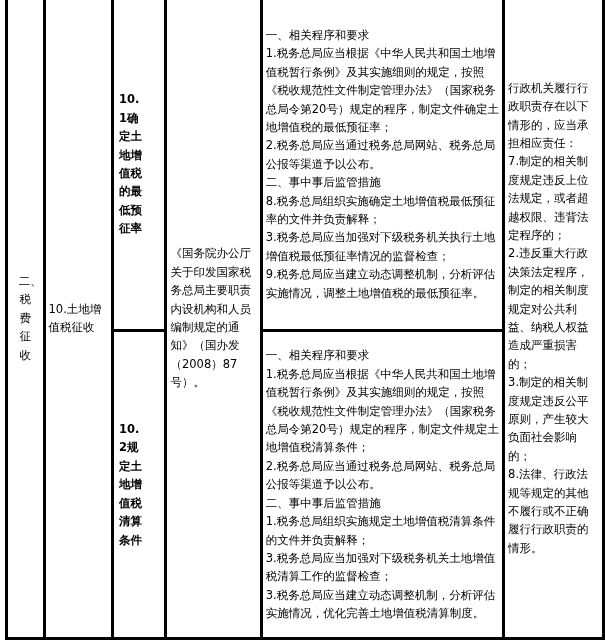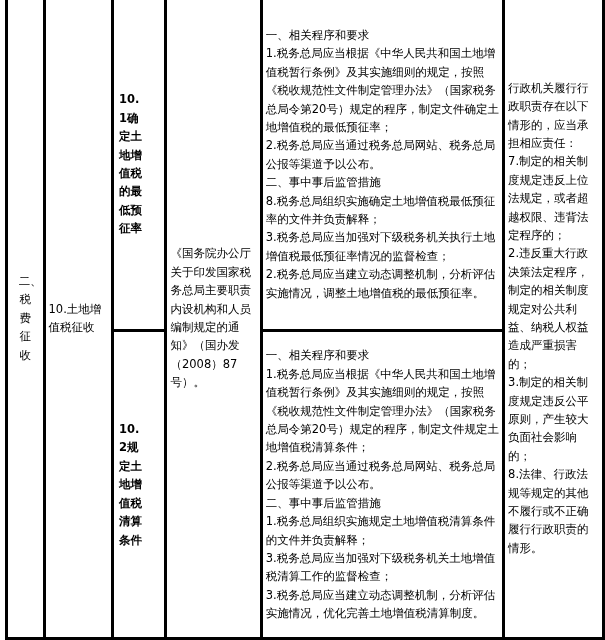--- a/index.html
+++ b/index.html
@@ -54,21 +54,21 @@
       <td class="c4" rowspan="2">
         <span>《国务院办公厅关于印发国家税务总局主要职责内设机构和人员编制规定的通知》（国办发（2008）87号）。</span>
       </td>
       <td class="c5">
         <span class="line">一、相关程序和要求</span>
         <span class="line">1.税务总局应当根据《中华人民共和国土地增值税暂行条例》及其实施细则的规定，按照《税收规范性文件制定管理办法》（国家税务总局令第20号）规定的程序，制定文件确定土地增值税的最低预征率；</span>
         <span class="line">2.税务总局应当通过税务总局网站、税务总局公报等渠道予以公布。</span>
         <span class="line">二、事中事后监管措施</span>
         <span class="line">8.税务总局组织实施确定土地增值税最低预征率的文件并负责解释；</span>
         <span class="line">3.税务总局应当加强对下级税务机关执行土地增值税最低预征率情况的监督检查；</span>
-        <span class="line">2.税务总局应当建立动态调整机制，分析评估实施情况，调整土地增值税的最低预征率。</span>
+        <span class="line">9.税务总局应当建立动态调整机制，分析评估实施情况，调整土地增值税的最低预征率。</span>
       </td>
       <td class="c6" rowspan="2">
         <span class="line">行政机关履行行政职责存在以下情形的，应当承担相应责任：</span>
         <span class="line">7.制定的相关制度规定违反上位法规定，或者超越权限、违背法定程序的；</span>
         <span class="line">2.违反重大行政决策法定程序，制定的相关制度规定对公共利益、纳税人权益造成严重损害的；</span>
         <span class="line">3.制定的相关制度规定违反公平原则，产生较大负面社会影响的；</span>
         <span class="line">8.法律、行政法规等规定的其他不履行或不正确履行行政职责的情形。</span>
       </td>
     </tr>
     <tr style="height:308px;">

